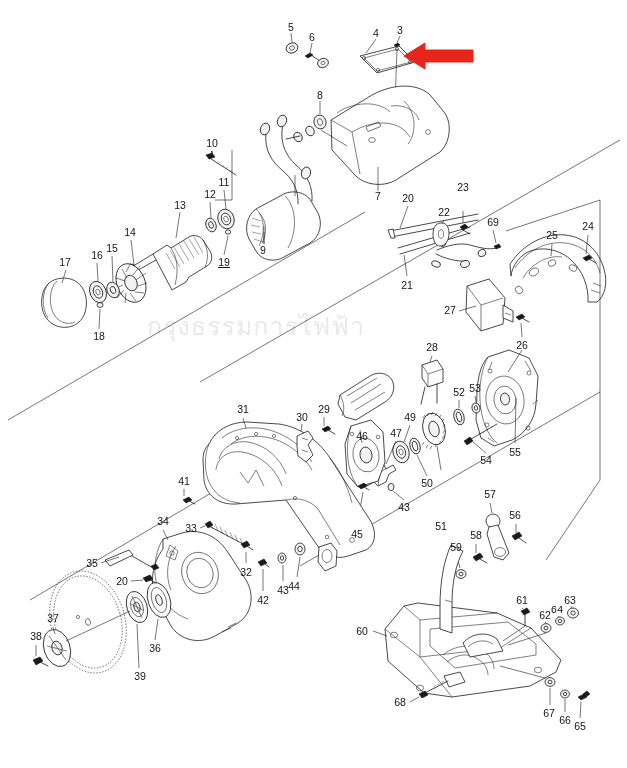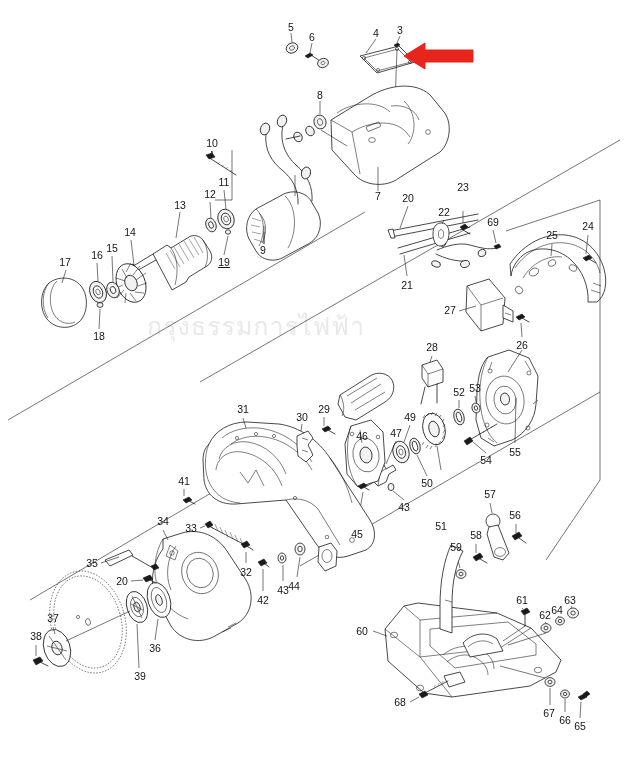--- a/index.html
+++ b/index.html
@@ -598,21 +598,21 @@
       <div class="callout" style="left: 53px; top: 618px;">37</div>
       <div class="callout" style="left: 36px; top: 636px;">38</div>
       <div class="callout" style="left: 140px; top: 676px;">39</div>
       <div class="callout" style="left: 490px; top: 494px;">57</div>
       <div class="callout" style="left: 515px; top: 515px;">56</div>
       <div class="callout" style="left: 476px; top: 535px;">58</div>
       <div class="callout" style="left: 456px; top: 547px;">59</div>
       <div class="callout" style="left: 362px; top: 631px;">60</div>
       <div class="callout" style="left: 522px; top: 600px;">61</div>
       <div class="callout" style="left: 545px; top: 615px;">62</div>
-      <div class="callout" style="left: 557px; top: 610px;">64</div>
+      <div class="callout" style="left: 557px; top: 610px; font-family: Liberation Mono, monospace;">64</div>
       <div class="callout" style="left: 570px; top: 600px;">63</div>
       <div class="callout" style="left: 400px; top: 702px;">68</div>
       <div class="callout" style="left: 549px; top: 713px;">67</div>
       <div class="callout" style="left: 565px; top: 720px;">66</div>
       <div class="callout" style="left: 580px; top: 726px;">65</div>
     </div>
 
 </div>
 
 </body></html>

